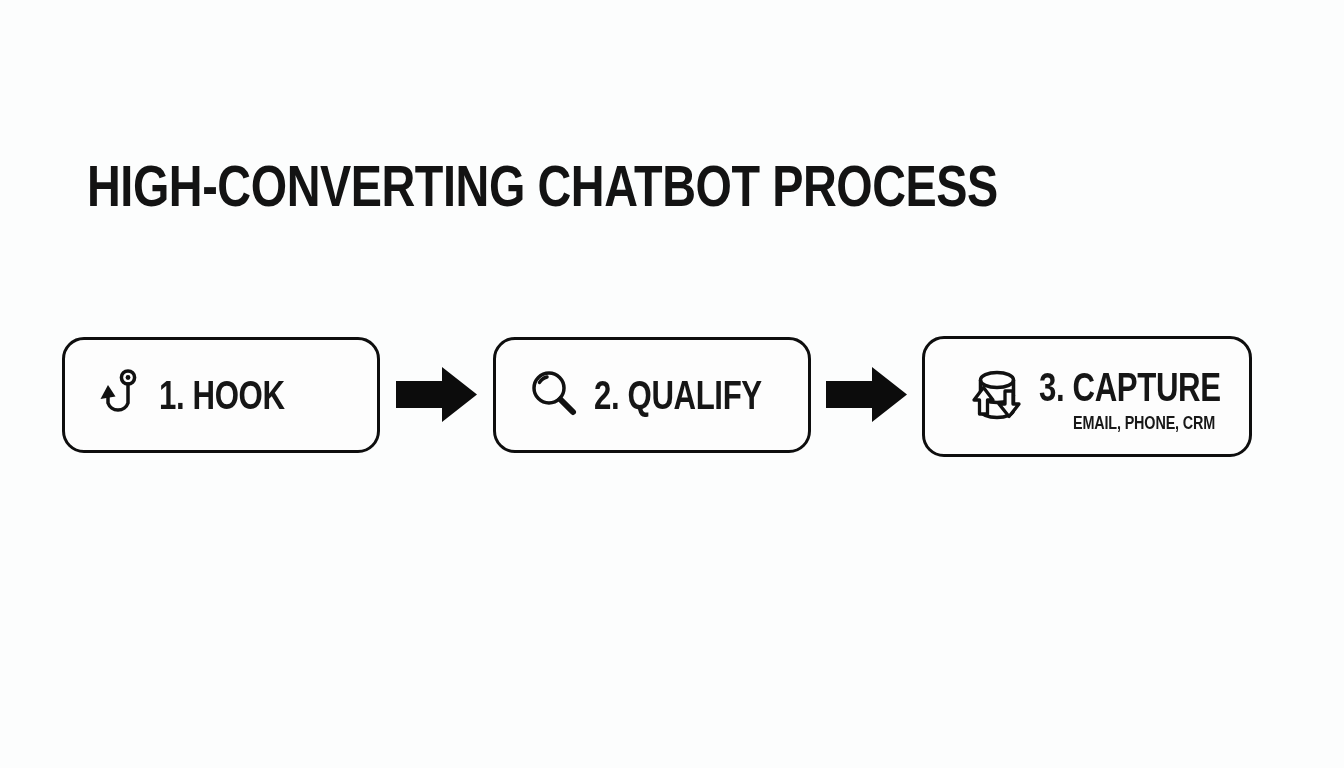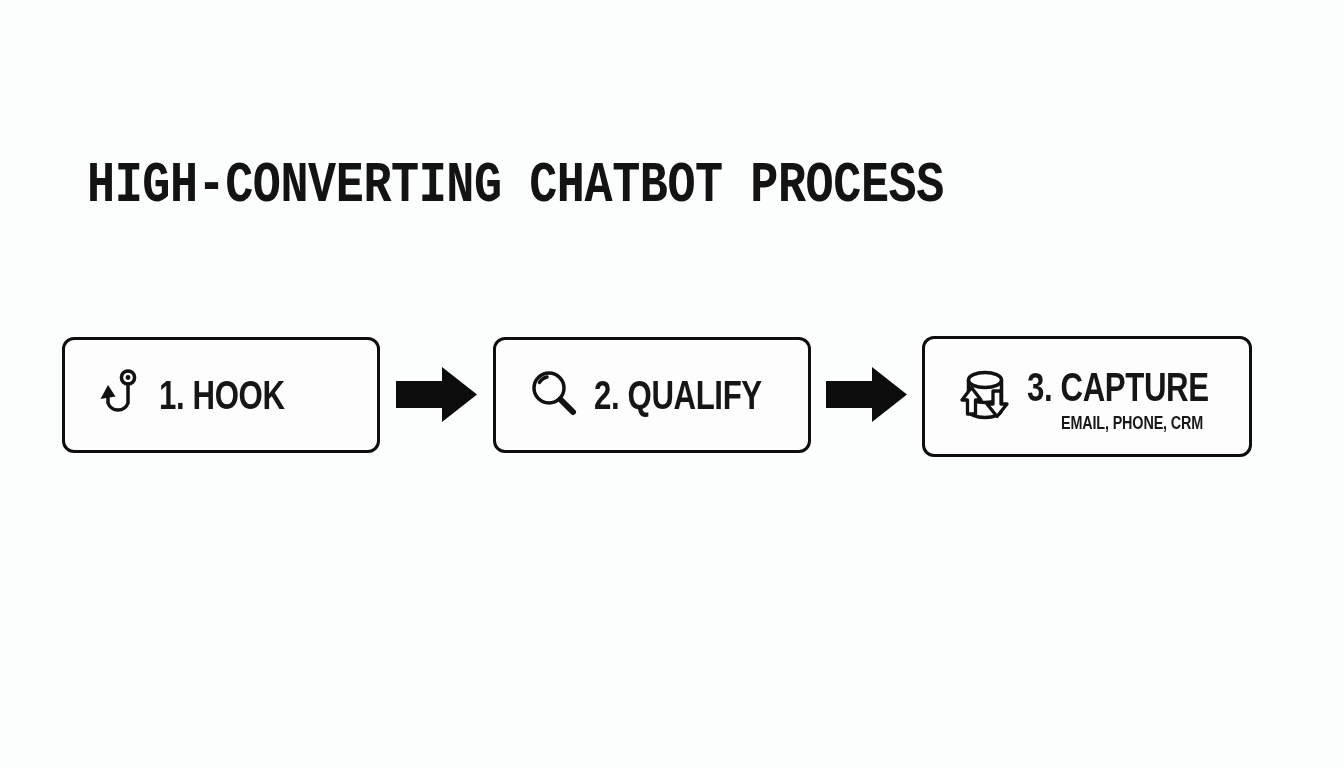--- a/index.html
+++ b/index.html
@@ -24,21 +24,20 @@
   .title {
     position: absolute;
     left: 87px;
     top: 157px;
     font-size: 57px;
     font-weight: 700;
     line-height: 1.05;
     letter-spacing: -0.5px;
     white-space: nowrap;
     color: #131313;
-    font-family: Liberation Mono, monospace;
   }
 
   
   .cond {
     display: inline-block;
     transform: scaleX(0.82);
     transform-origin: left center;
     white-space: nowrap;
   }
   .cond-label {
@@ -48,28 +47,28 @@
     white-space: nowrap;
   }
 
   
   .step {
     position: absolute;
     top: 337px;
     height: 116px;
     background: #fdfdfd;
     border: 3.5px solid #0e0e0e;
-    border-radius: 12px;
+    border-radius: 22px;
     display: flex;
     align-items: center;
     padding-left: 30px;
   }
   .step-1 { left: 62px;  width: 318px; }
   .step-2 { left: 493px; width: 318px; }
-  .step-3 { left: 922px; top: 336px; width: 330px; height: 121px; padding-left: 24px; }
+  .step-3 { left: 922px; top: 336px; width: 330px; height: 121px; padding-left: 36px; }
 
   .step .icon {
     flex: 0 0 auto;
     display: flex;
     align-items: center;
     justify-content: center;
   }
   .step .icon svg { display: block; }
 
   .step-label {

